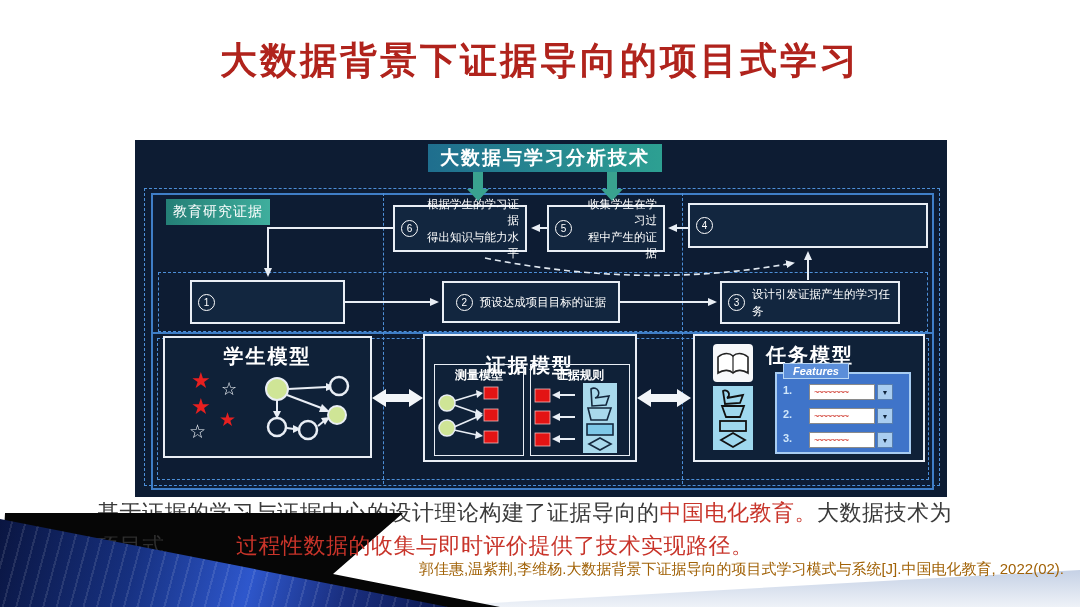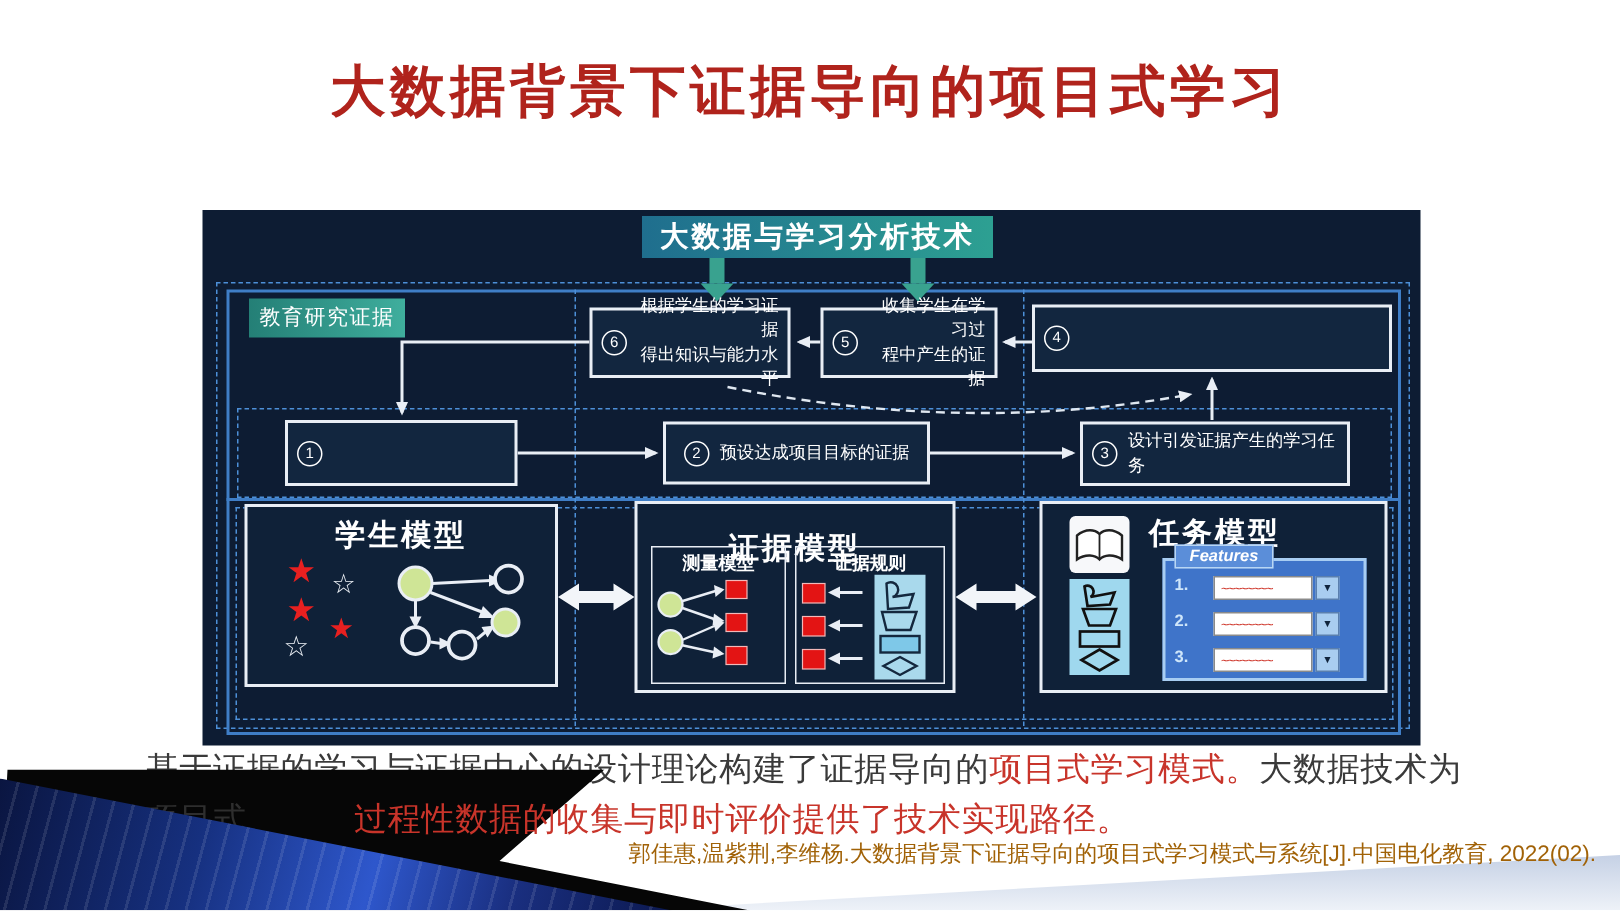--- a/index.html
+++ b/index.html
@@ -245,21 +245,21 @@
       </div>
       <div class="frow" style="left:88px;top:96px;width:122px;">
         <span class="lab">3.</span>
         <span class="inp">~~~~~~~~</span>
         <span class="btn">▼</span>
       </div>
     </div>
   </div>
 
   <div class="abs p-line" style="left:97px;top:498px;z-index:2;">
-    <span>基于证据的学习与证据中心的设计理论构建了证据导向的</span><span class="red">项目式学习模式。</span><span>大数据技术为</span>
+    <span>基于证据的学习与证据中心的设计理论构建了证据导向的</span><span class="red">中国电化教育。</span><span>大数据技术为</span>
   </div>
   <div class="abs p-line" style="left:97px;top:531px;z-index:4;color:#2e2e2e;">项目式</div>
   <div class="abs p-line red" style="left:236px;top:531px;z-index:5;">过程性数据的收集与即时评价提供了技术实现路径。</div>
 
   <div class="abs light-wedge"></div>
   <div class="abs black-poly"></div>
   <div class="abs blue-wedge"></div>
 
   <div class="abs citation">郭佳惠,温紫荆,李维杨.大数据背景下证据导向的项目式学习模式与系统[J].中国电化教育, 2022(02).</div>
 </div>

